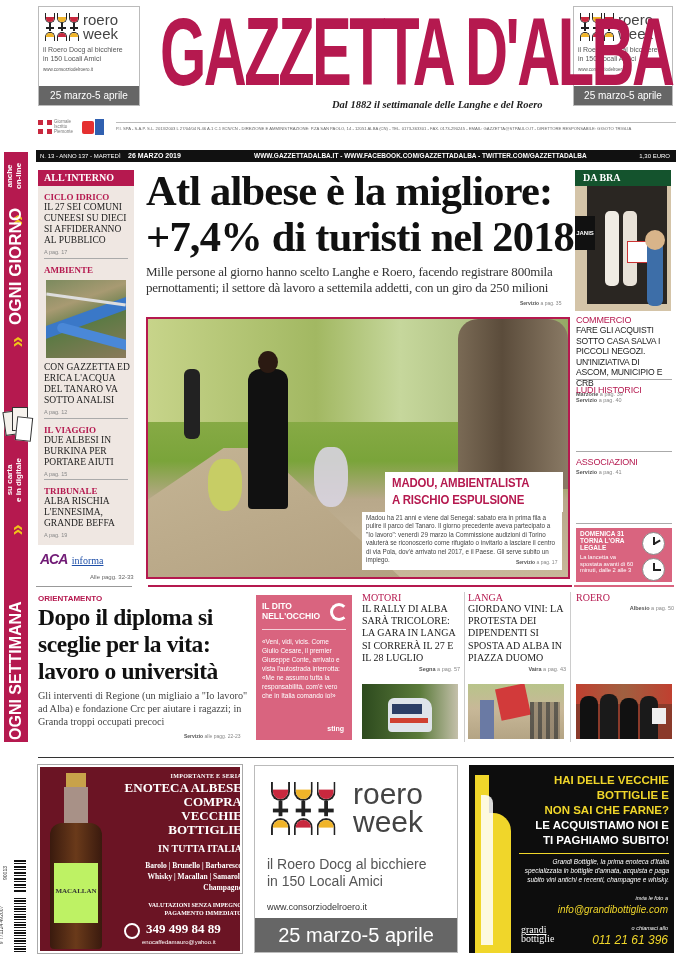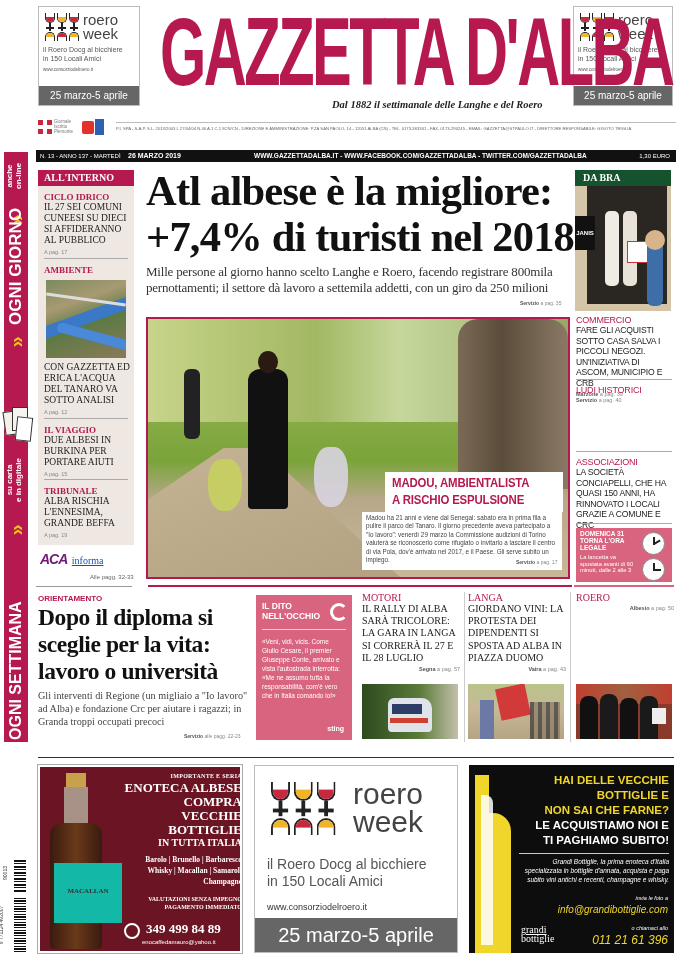--- a/index.html
+++ b/index.html
@@ -262,21 +262,20 @@
 <div class="abs hr" style="left:576px;top:379px;width:96px"></div>
 
 <div class="abs" style="left:576px;top:385px;width:96px">
   <div class="cond side-tag">LUDI HISTORICI</div>
   <div class="pg" style="margin-top:2px"><b style="color:#555">Servizio</b> <span>a pag. 40</span></div>
 </div>
 <div class="abs hr" style="left:576px;top:451px;width:96px"></div>
 
 <div class="abs" style="left:576px;top:457px;width:96px">
   <div class="cond side-tag">ASSOCIAZIONI</div>
-  <div class="cond side-txt">LA SOCIETÀ CONCIAPELLI, CHE HA QUASI 150 ANNI, HA RINNOVATO I LOCALI GRAZIE A COMUNE E CRC</div>
   <div class="pg" style="margin-top:2px"><b style="color:#555">Servizio</b> <span>a pag. 41</span></div>
 </div>
 <div class="abs hr" style="left:576px;top:523px;width:96px"></div>
 
 <div class="abs" style="left:576px;top:528px;width:96px;height:54px;background:#d9647f">
   <div class="abs" style="left:4px;top:2px;width:54px;font-size:6.5px;line-height:7px;font-weight:bold;color:#fff">DOMENICA 31 TORNA L'ORA LEGALE</div>
   <div class="abs" style="left:4px;top:26px;width:56px;font-size:5.8px;line-height:6.5px;color:#fff">La lancetta va spostata avanti di 60 minuti, dalle 2 alle 3</div>
   <div class="abs" style="left:66px;top:4px;width:23px;height:23px;border-radius:50%;background:#fff;border:1px solid #888">
     <div class="abs" style="left:10px;top:4px;width:1.5px;height:8px;background:#222"></div>
     <div class="abs" style="left:11px;top:10px;width:7px;height:1.5px;background:#222;transform:rotate(-30deg);transform-origin:left"></div>
@@ -349,32 +348,32 @@
   <div class="abs" style="left:8px;top:38px;width:12px;height:54px;background:repeating-linear-gradient(180deg,#111 0 1px,#fff 1px 2px,#111 2px 4px,#fff 4px 5px,#111 5px 6px,#fff 6px 8px)"></div>
   <div class="abs" style="left:-8px;top:10px;font-size:5px;transform:rotate(-90deg);color:#333">90013</div>
   <div class="abs" style="left:-24px;top:62px;font-size:5px;transform:rotate(-90deg);white-space:nowrap;color:#333">9 771124 492007</div>
 </div>
 
 <div class="abs" style="left:38px;top:765px;width:204px;height:188px;background:#6b1424;border:2px solid #fff;outline:1px solid #aaa">
   <div class="abs" style="left:10px;top:6px;width:52px;height:176px">
     <div class="abs" style="left:16px;top:0;width:20px;height:14px;background:#c8a24a"></div>
     <div class="abs" style="left:14px;top:14px;width:24px;height:44px;background:#b8b0a0;opacity:.8"></div>
     <div class="abs" style="left:0;top:50px;width:52px;height:126px;background:linear-gradient(90deg,#3a1a0e,#6a3a1a 50%,#3a1a0e);border-radius:12px 12px 4px 4px"></div>
-    <div class="abs" style="left:4px;top:90px;width:68px;height:60px;background:#14b8a6;text-align:center">
+    <div class="abs" style="left:4px;top:90px;width:44px;height:60px;background:#bef264;text-align:center">
       <div style="font-family:'Liberation Serif',serif;font-size:7px;font-weight:bold;margin-top:24px;color:#333">MACALLAN</div>
     </div>
   </div>
   <div class="abs lserif" style="left:68px;top:6px;width:134px;text-align:right;color:#fff">
     <div style="font-size:6px;font-weight:bold;letter-spacing:.3px">IMPORTANTE E SERIA</div>
     <div style="font-size:13px;line-height:14px;font-weight:bold;margin-top:2px">
       <div>ENOTECA ALBESE</div>
         <div>COMPRA</div>
         <div>VECCHIE BOTTIGLIE</div>
     </div>
-    <div style="font-size:10px;font-weight:bold;">IN TUTTA ITALIA</div>
+    <div style="font-size:10px;font-weight:bold;margin-top:6px">IN TUTTA ITALIA</div>
     <div style="font-size:7.5px;line-height:11px;font-weight:bold;margin-top:6px">
       <div>Barolo | Brunello | Barbaresco</div>
         <div>Whisky | Macallan | Samaroli</div>
         <div>Champagne</div>
     </div>
     <div style="font-size:6px;line-height:8px;font-weight:bold;margin-top:8px">
       <div>VALUTAZIONI SENZA IMPEGNO</div>
         <div>PAGAMENTO IMMEDIATO</div>
     </div>
   </div>

